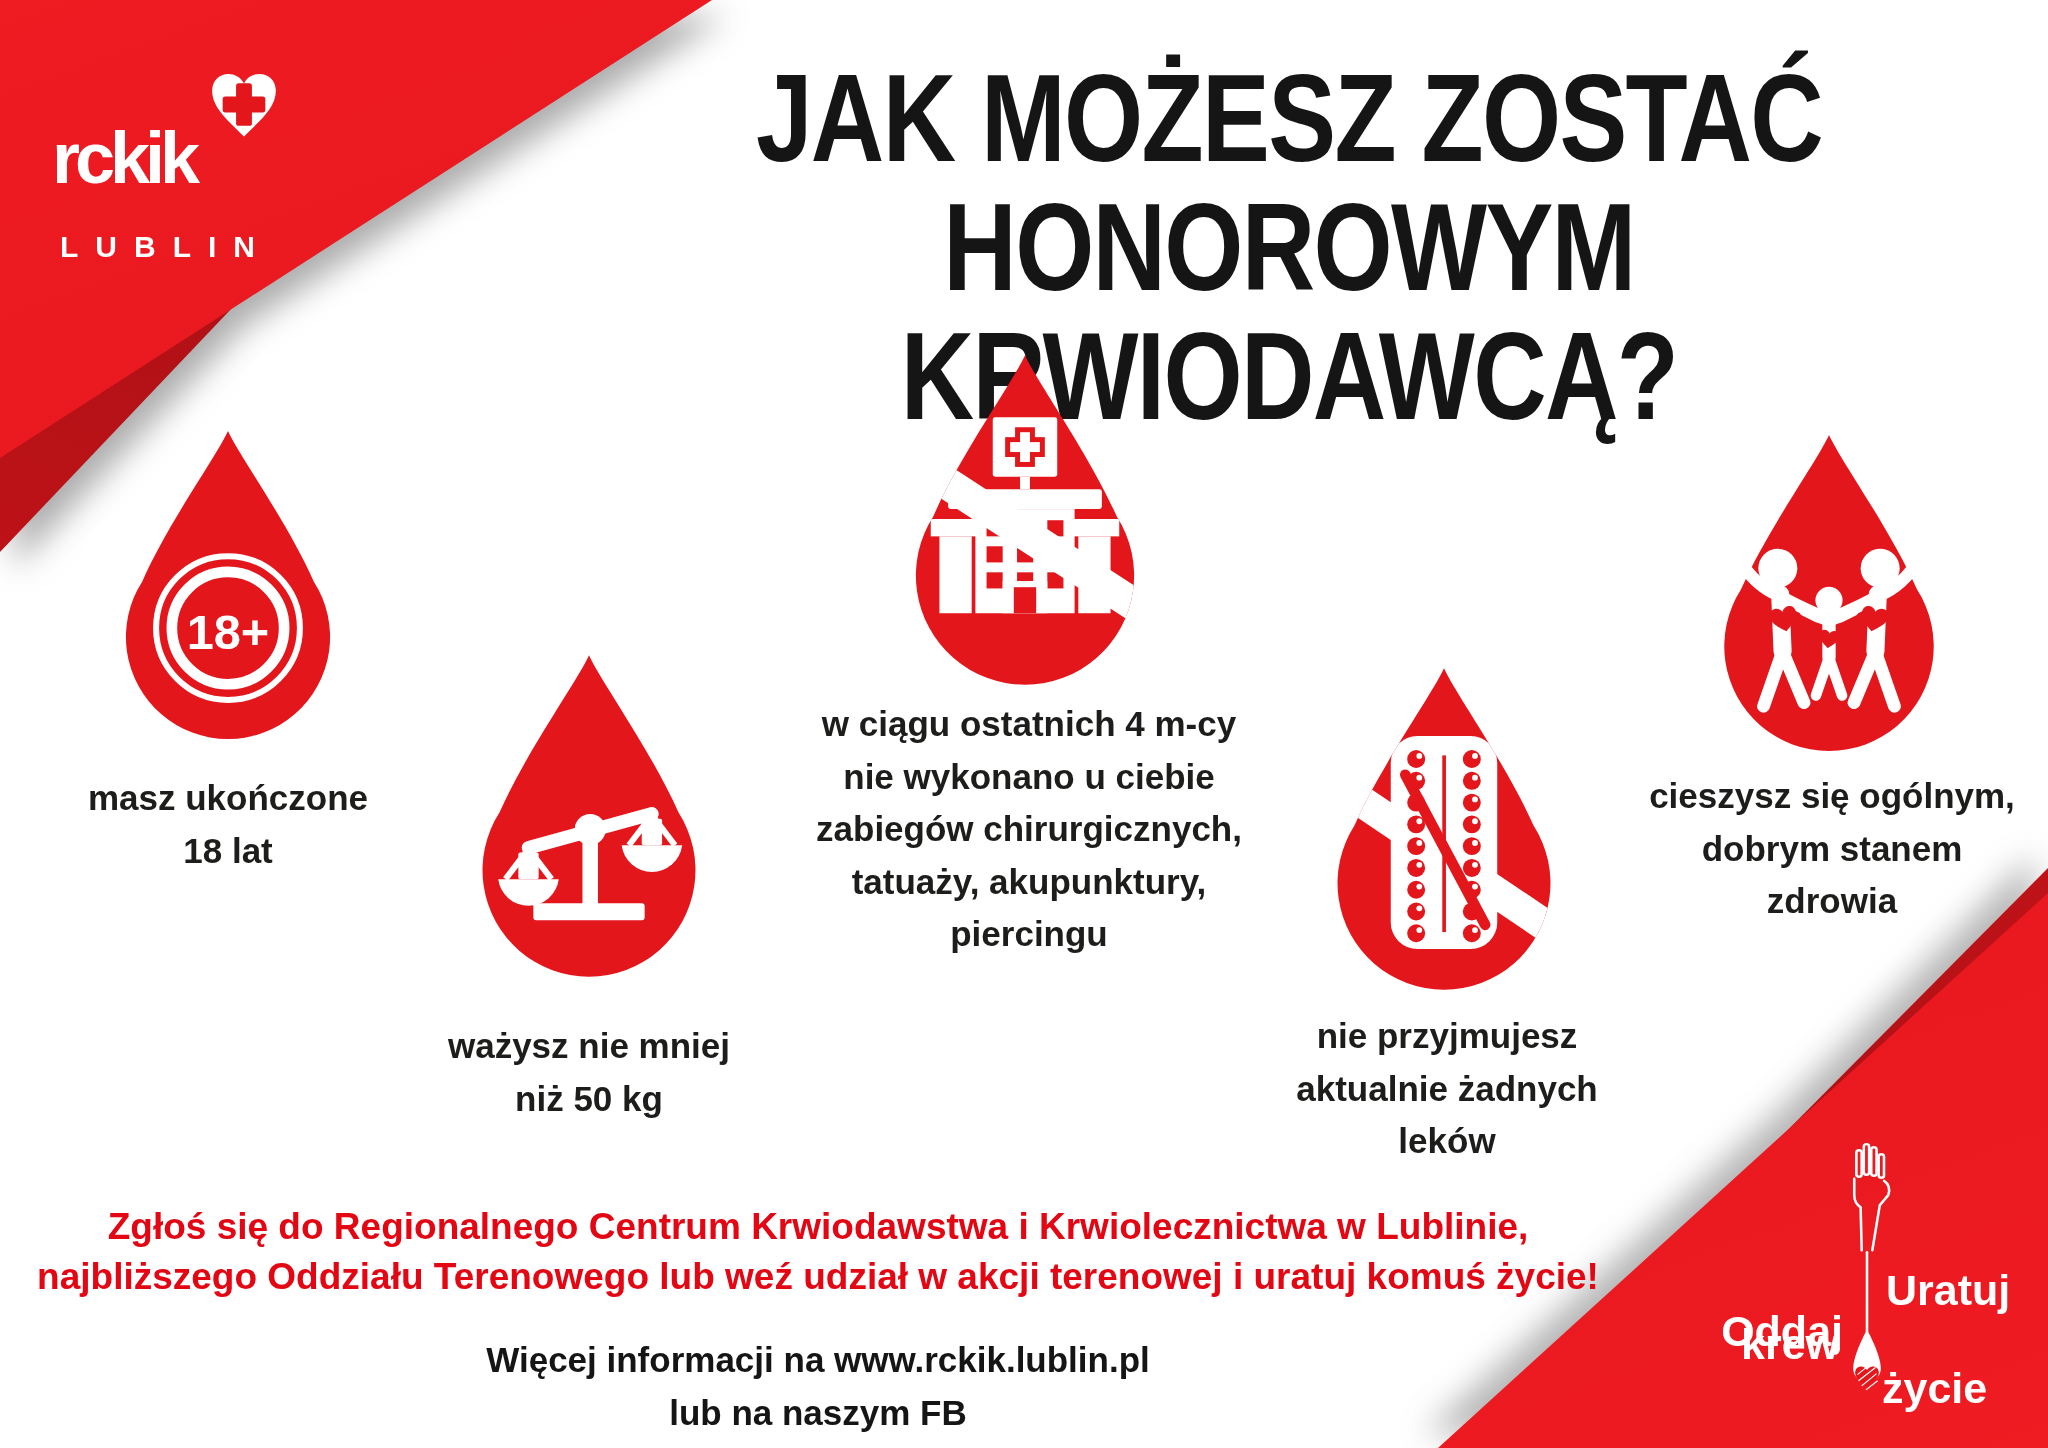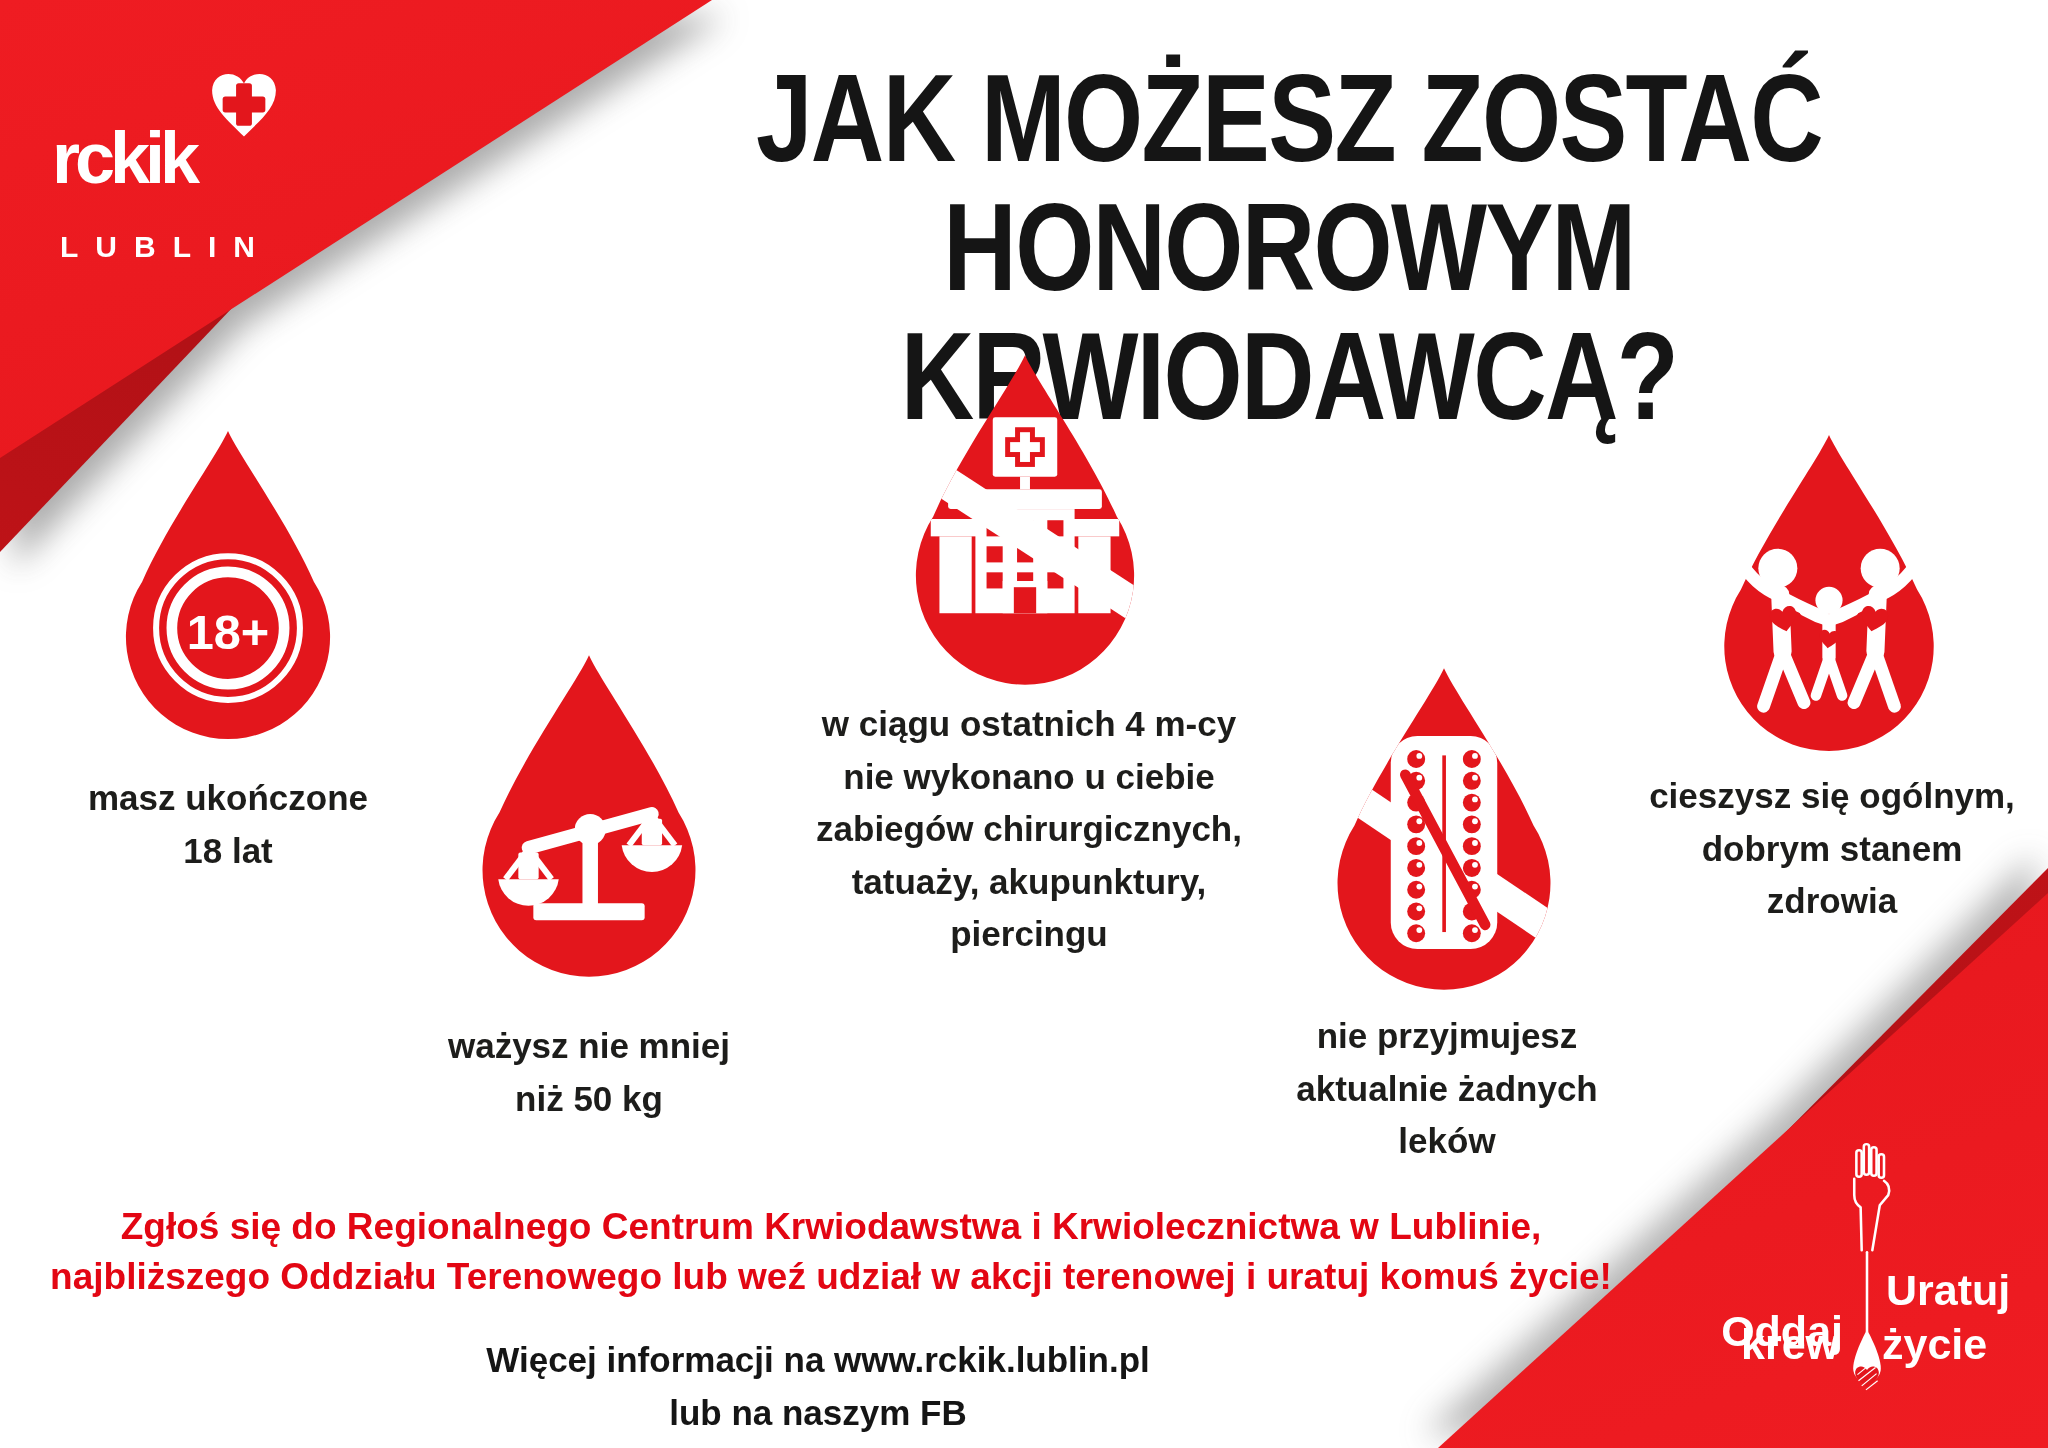--- a/index.html
+++ b/index.html
@@ -39,29 +39,29 @@
   
   .caption{position:absolute;text-align:center;font-weight:700;font-size:35px;line-height:1.5;
            color:#1d1d1b;}
   .c1{left:28px;top:772px;width:400px;}
   .c2{left:389px;top:1020px;width:400px;}
   .c3{left:769px;top:698px;width:520px;}
   .c4{left:1187px;top:1010px;width:520px;}
   .c5{left:1572px;top:770px;width:520px;}
   
   .cta{position:absolute;left:0;top:1202px;width:1636px;text-align:center;color:#e30613;
-       font-weight:700;font-size:37px;line-height:1.36;margin-left:13px;}
+       font-weight:700;font-size:37px;line-height:1.36;}
   .footer{position:absolute;left:0;top:1334px;width:1636px;text-align:center;color:#151515;
           font-weight:700;font-size:35px;line-height:1.5;}
   
   .badge-word{position:absolute;color:#fff;font-weight:700;font-size:43px;z-index:6;}
   .bw1{right:205px;top:1307px;}
   .bw2{right:209px;top:1320px;}
   .bw3{left:1886px;top:1266px;}
-  .bw4{left:1882px;top:1320px;}
+  .bw4{left:1882px;top:1364px;}
   .hand-drop{position:absolute;left:1833px;top:1138px;width:68px;height:306px;z-index:6;}
 </style>
 </head>
 <body>
 
 <div class="page">
 
   <div class="corner corner-tl">
     <div class="shape tl-fold"></div>
     <div class="shape tl-main"></div>

